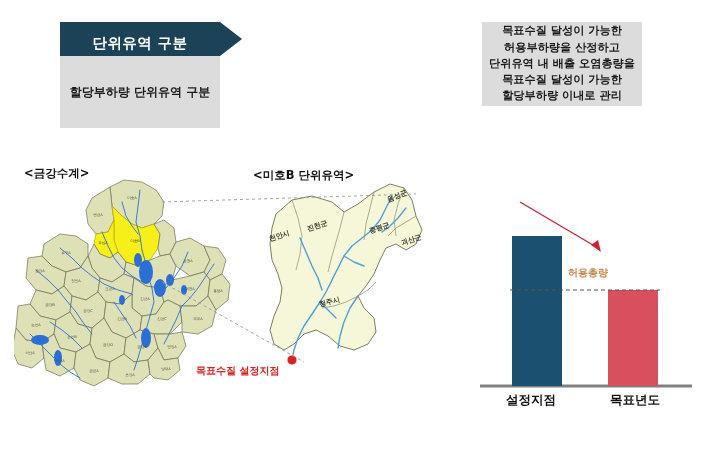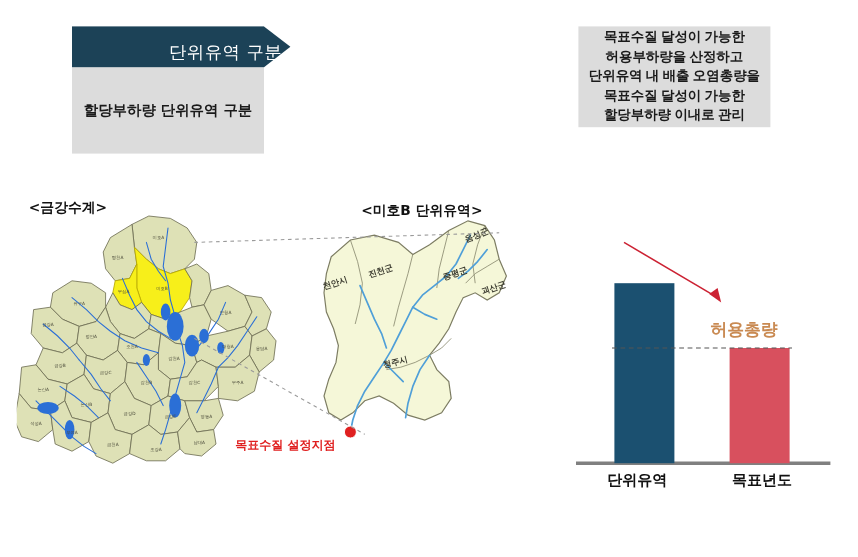--- a/index.html
+++ b/index.html
@@ -20,22 +20,22 @@
     position:absolute;left:0;top:0;height:34px;
   }
   .panel .band .tip{
     position:absolute;top:0;width:0;height:0;
     border-top:17px solid transparent;
     border-bottom:17px solid transparent;
   }
   .panel .band .lbl{
     position:absolute;left:0;top:0;height:42px;
     display:flex;align-items:center;justify-content:center;
-    color:#ffffff;font-weight:normal;font-size:14.5px;
-    letter-spacing:.4px;white-space:nowrap;padding-left:48px;
+    color:#ffffff;font-weight:bold;font-size:14.5px;
+    letter-spacing:.4px;white-space:nowrap;
   }
   .panel .body{
     background:#dcdcdc;
     display:flex;align-items:center;justify-content:center;
     text-align:center;
     color:#1a1a1a;font-weight:bold;font-size:12px;
     line-height:1.55;
   }
   .panel .body .tx{padding:0 6px;}
 
@@ -49,50 +49,50 @@
   #panel2 .rect{width:160px;background:#d8505e;}
   #panel2 .tip{left:160px;border-left:22px solid #d8505e;}
   #panel2 .lbl{width:160px;}
   #panel2 .body{width:160px;height:72px;}
 
   #panel3{left:482px;width:160px;}
   #panel3 .rect{width:160px;background:#3277cc;}
   #panel3 .tip{left:160px;border-left:22px solid #3277cc;}
   #panel3 .lbl{width:160px;}
   #panel3 .body{width:160px;height:84px;font-size:11.2px;line-height:1.45;}
-  #panel3 .body .tx{padding:0 2px;font-family:Liberation Serif, serif;}
+  #panel3 .body .tx{padding:0 2px;}
 
   
   .map-caption{
     position:absolute;font-weight:bold;font-size:11.5px;color:#111111;
     white-space:nowrap;
   }
   #caption-geum{left:24px;top:166px;}
-  #caption-miho{left:253px;top:168px;margin-left:48px;}
+  #caption-miho{left:253px;top:168px;}
 
   
   .stage{position:absolute;}
   #map-geum-stage{left:14px;top:172px;width:230px;height:230px;}
   #map-miho-stage{left:240px;top:178px;width:190px;height:215px;}
   #connector-stage{left:14px;top:172px;width:420px;height:230px;}
   #chart-stage{left:470px;top:190px;width:235px;height:225px;}
 
   .ptname{font-family:"DejaVu Sans","Liberation Sans",sans-serif;font-size:3.6px;fill:#4a4a3a;}
   .cityname{font-family:"DejaVu Sans","Liberation Sans",sans-serif;font-size:7px;font-weight:bold;fill:#3b3b30;}
 
   .axis-label{
     position:absolute;font-weight:bold;font-size:12.5px;color:#111111;
     white-space:nowrap;text-align:center;
   }
   #lbl-start{left:496px;top:392px;width:70px;}
   #lbl-target{left:600px;top:392px;width:70px;}
 
   #lbl-allow{
-    position:absolute;left:592px;top:266px;
-    font-size:14px;font-weight:bold;color:#c98a52;white-space:nowrap;
+    position:absolute;left:568px;top:266px;
+    font-size:10px;font-weight:bold;color:#c98a52;white-space:nowrap;
   }
   #lbl-point{
     position:absolute;left:196px;top:364px;
     font-size:10px;font-weight:bold;color:#e02020;white-space:nowrap;
   }
 </style>
 </head>
 <body>
 
 <div id="root">
@@ -277,18 +277,18 @@
 
       <rect x="138" y="100" width="50" height="96" fill="#d8505e"></rect>
 
       <line x1="40" y1="100" x2="190" y2="100" stroke="#555555" stroke-width="1" stroke-dasharray="4,3"></line>
 
       <line x1="50" y1="12" x2="128" y2="58" stroke="#cc2233" stroke-width="1.3"></line>
       <polygon points="131,62 121,55 128,50" fill="#cc2233"></polygon>
     </svg>
   </div>
 
-  <div class="axis-label" id="lbl-start">단위유역</div>
+  <div class="axis-label" id="lbl-start">설정지점</div>
   <div class="axis-label" id="lbl-target">목표년도</div>
   <div id="lbl-allow">허용총량</div>
   <div id="lbl-point">목표수질 설정지점</div>
 
 </div>
 
 </body></html>

